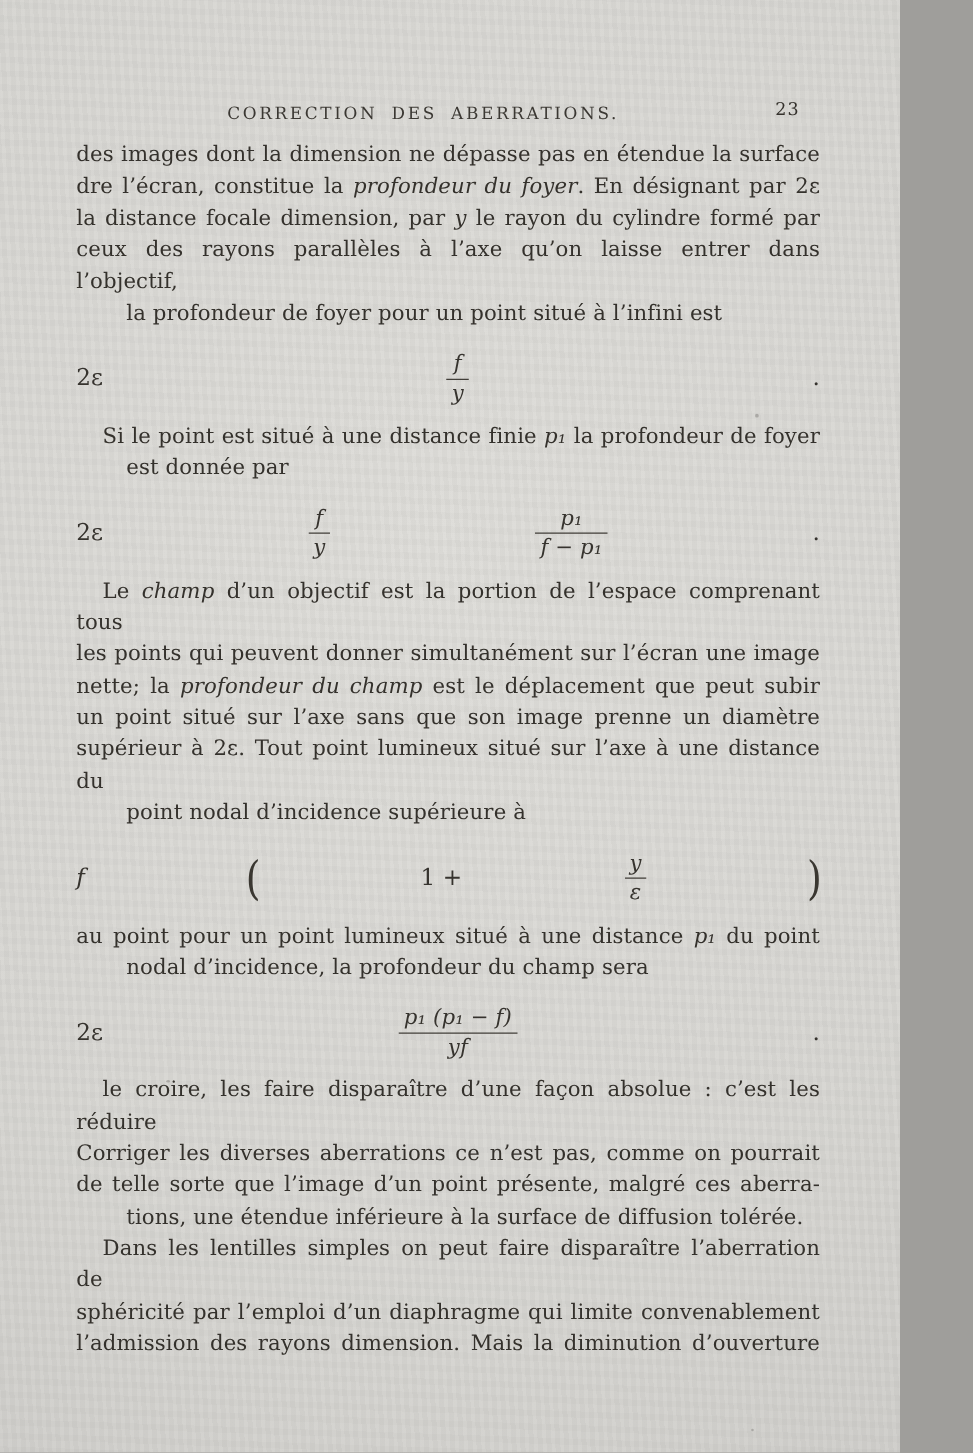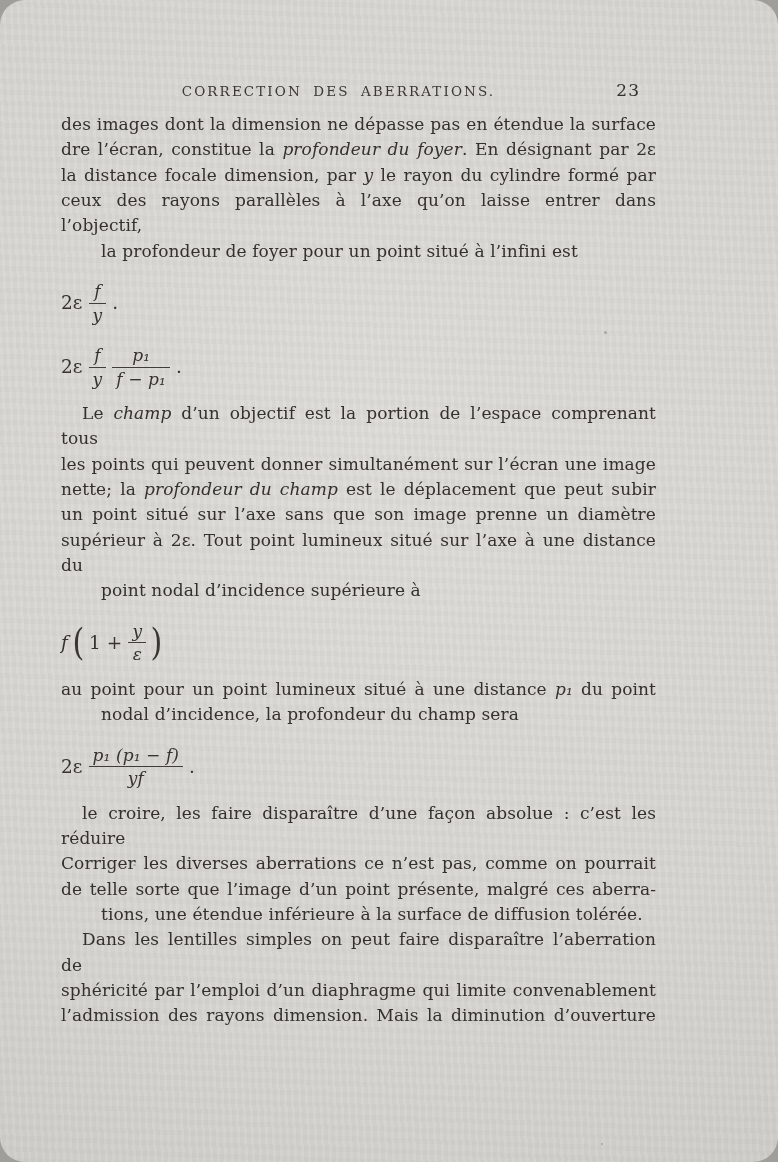--- a/index.html
+++ b/index.html
@@ -7,26 +7,25 @@
     --ink:#34312c;
   }
   html,body{margin:0;padding:0;}
   body{
     width:778px;height:1162px;
     background:#9f9e9b;
     font-family:"DejaVu Serif", serif;
   }
   .page{
     position:relative;
-    width:778px;height:1162px;
+    width:720px;height:1162px;
     overflow:hidden;
     color:var(--ink);
     background:
       radial-gradient(120% 90% at 48% 38%, #dddcd8 0%, #d6d5d1 55%, #c9c8c5 100%);
-    border-radius: 25px;
   }
   .grain{
     position:absolute;inset:0;
     background:
       repeating-linear-gradient(87deg, rgba(255,255,255,0.025) 0 3px, rgba(0,0,0,0.018) 3px 7px),
       repeating-linear-gradient(2deg, rgba(0,0,0,0.012) 0 5px, rgba(255,255,255,0.02) 5px 11px);
     pointer-events:none;
   }
   .running-head{
     position:absolute;
@@ -38,21 +37,21 @@
     text-align:center;
     padding-right:40px;
     font-size:13.5px;
     letter-spacing:2.1px;
     word-spacing:5px;
     color:#3b3833;
   }
   .page-num{
     position:absolute;
     right:16px;top:-3px;
-    font-size:17px;
+    font-size:14px;
     letter-spacing:1px;
     margin-left:33px;
   }
   .body-text{
     position:absolute;
     top:112px;left:61px;width:595px;
     font-size:17px;
     line-height:25.35px;
     letter-spacing:0.1px;
   }
@@ -60,21 +59,21 @@
   p.para.indent .line:first-child{text-indent:21px;}
   .line{
     display:block;
     text-align:justify;
     text-align-last:justify;
   }
   .line.short{text-align-last:left;margin-left:40px;}
   .run.i{font-style:italic;}
   .formula{
     display:flex;
-    justify-content:flex-start;
+    justify-content:space-between;
     align-items:center;
     gap:6px;
     min-height:50px;
     margin:14px 0 9px;
     font-size:18.5px;
     color:#36332e;
   }
   .ftxt{font-style:normal;}
   .ftxt.it{font-style:italic;}
   .frac{
@@ -120,20 +119,24 @@
       </p>
       <div class="formula">
         <span class="ftxt">2ε</span>
         <span class="frac">
           <span class="num">f</span>
           <span class="bar"></span>
           <span class="den">y</span>
         </span>
         <span class="ftxt">.</span>
       </div>
+      <p class="para indent">
+        <span class="line"><span class="run n">Si le point est situé à une distance finie </span><span class="run i">p₁</span><span class="run n"> la profondeur de foyer</span></span>
+        <span class="line short"><span class="run n">est donnée par</span></span>
+      </p>
       <div class="formula">
         <span class="ftxt">2ε</span>
         <span class="frac">
           <span class="num">f</span>
           <span class="bar"></span>
           <span class="den">y</span>
         </span>
         <span class="frac">
           <span class="num">p₁</span>
           <span class="bar"></span>

